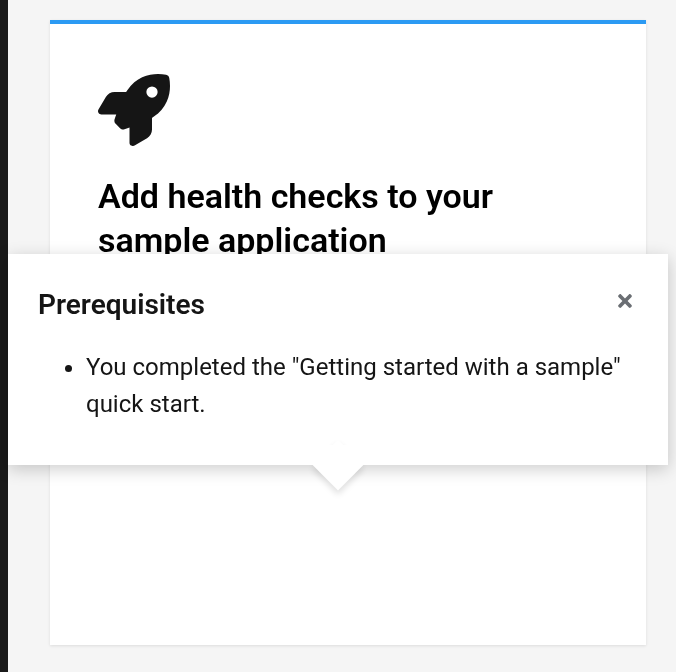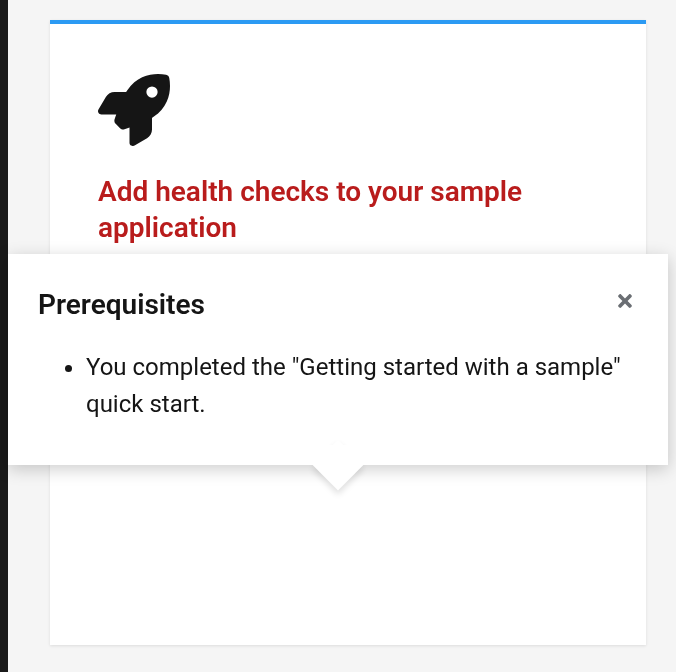--- a/index.html
+++ b/index.html
@@ -33,23 +33,23 @@
       border-top: 4px solid #2b9af3;
       box-shadow: 0 1px 3px rgba(0,0,0,0.1);
       padding: 50px 48px;
     }
     .rocket-icon {
       width: 72px;
       height: 72px;
       margin-bottom: 28px;
     }
     .card-title {
-      font-size: 28px;
+      font-size: 34px;
       font-weight: 600;
-      color: #b91c1c;
+      color: #000000;
       line-height: 1.3;
       margin-bottom: 60px;
     }
     .card-body-text {
       font-size: 24px;
       color: #151515;
       line-height: 1.5;
       margin-bottom: 50px;
     }
     .prereq-row {

